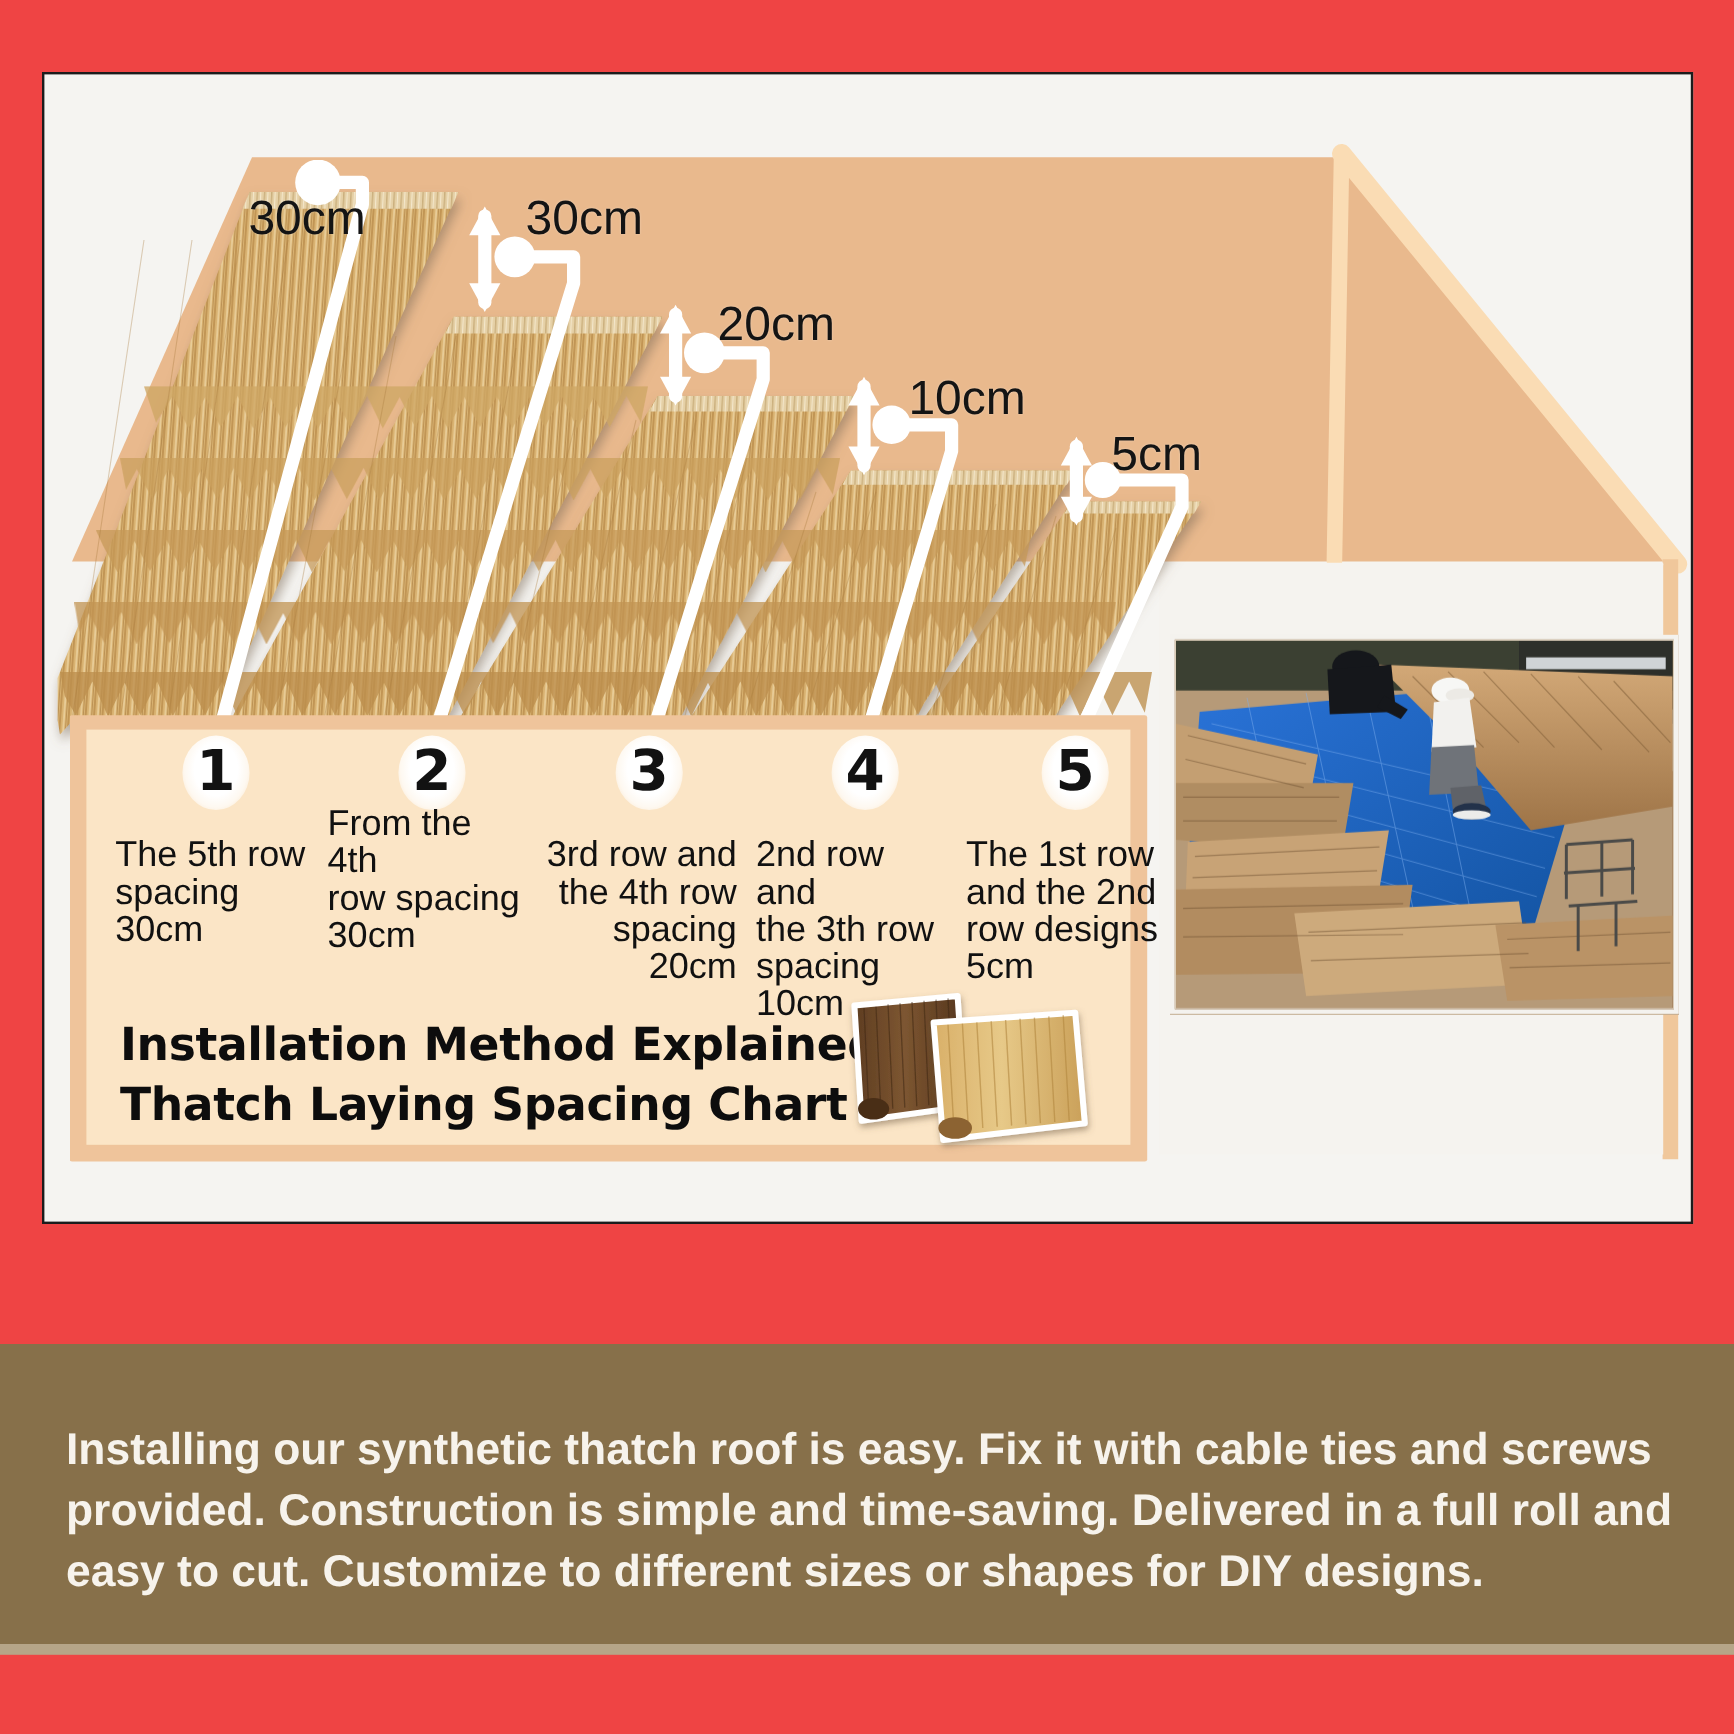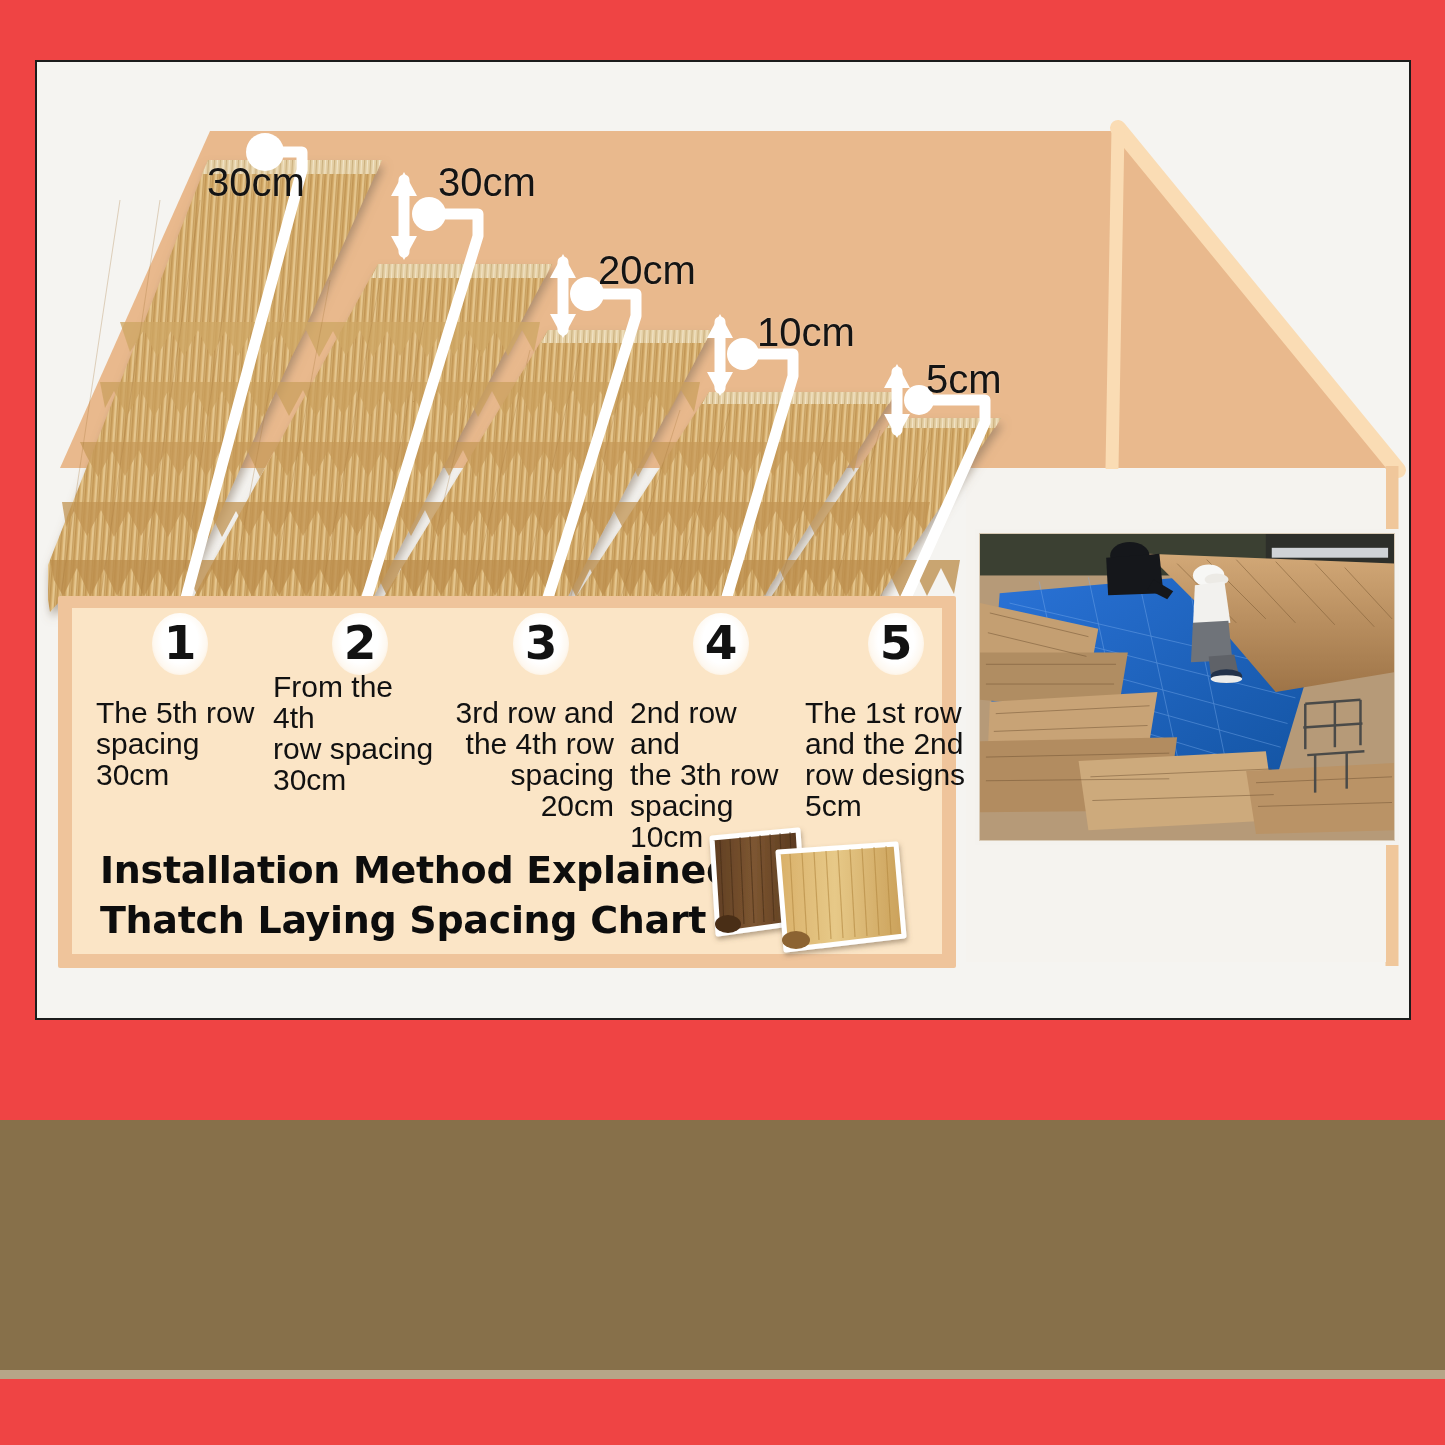--- a/index.html
+++ b/index.html
@@ -481,14 +481,15 @@
           <path d="M 332,224 L 390,220"></path>
             <path d="M 340,224 L 340,262"></path>
             <path d="M 372,222 L 372,258"></path>
         </g>
       </svg>
     </div>
   </div>
 
   <div class="banner"></div>
   <div class="banner-strip"></div>
+  <div class="banner-text">Installing our synthetic thatch roof is easy. Fix it with cable ties and screws provided. Construction is simple and time-saving. Delivered in a full roll and easy to cut. Customize to different sizes or shapes for DIY designs.</div>
 
 </div>
 
 </body></html>

